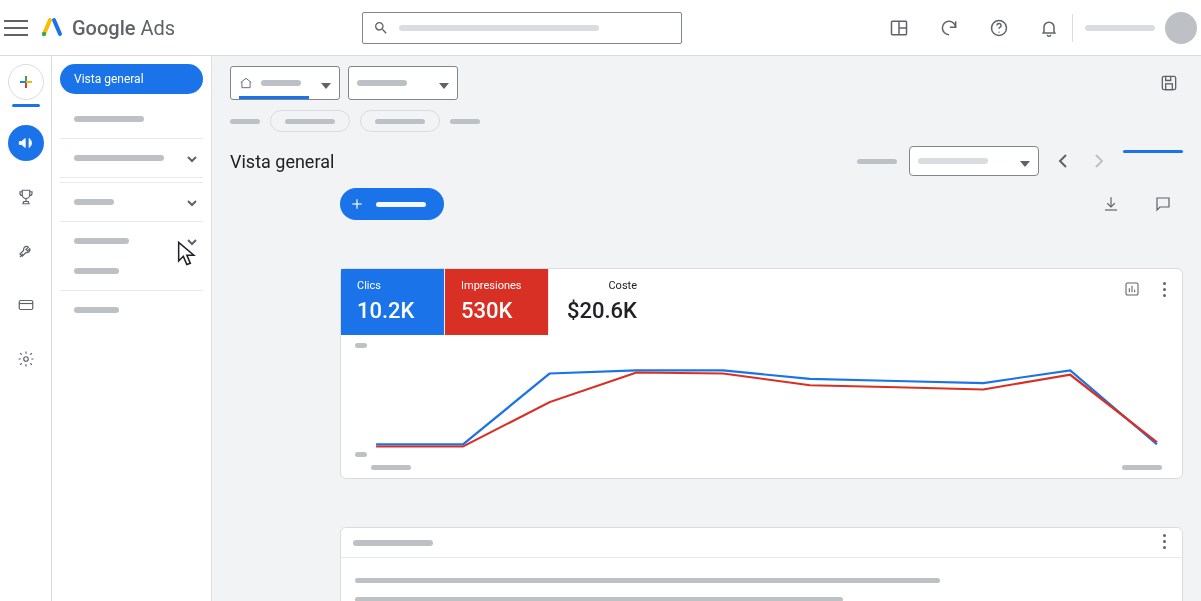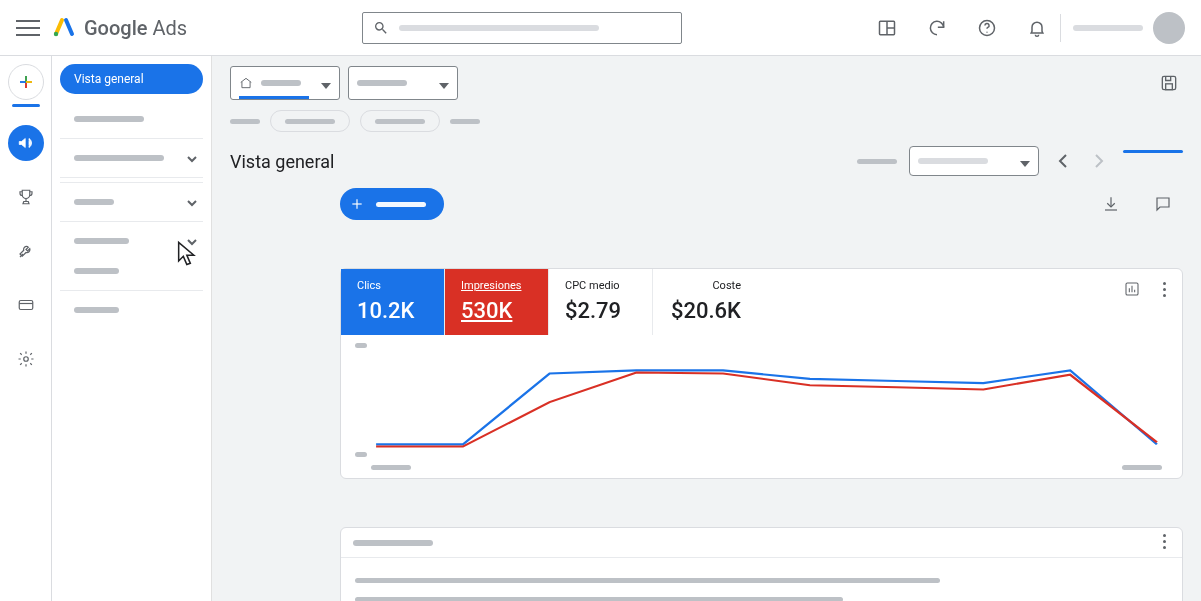--- a/index.html
+++ b/index.html
@@ -1,19 +1,19 @@
 <!DOCTYPE html>
 <html><head>
 <meta charset="utf-8">
 <style>
   * { box-sizing: border-box; margin: 0; padding: 0; }
   body { font-family: "Google Sans", Roboto, Arial, sans-serif; background: #f1f3f4; width: 1201px; height: 601px; overflow: hidden; color: #202124; }
   
   
-  .header { height: 56px; background: #fff; display: flex; align-items: center; padding: 0 16px; border-bottom: 1px solid #dadce0; gap: 12px; }
+  .header { height: 56px; background: #fff; display: flex; align-items: center; padding: 0 4px; border-bottom: 1px solid #dadce0; gap: 12px; }
   .hamburger { width: 24px; height: 24px; display: flex; flex-direction: column; justify-content: center; gap: 5px; cursor: pointer; }
   .hamburger span { height: 2px; background: #5f6368; }
   .logo-area { display: flex; align-items: center; gap: 8px; }
   .logo-icon svg { width: 24px; height: 24px; }
   .logo-text { font-size: 20px; color: #5f6368; }
   .logo-text b { color: #5f6368; font-weight: 500; }
   .search-wrap { flex: 1; display: flex; justify-content: center; }
   .search-box { width: 320px; height: 32px; border: 1px solid #80868b; background: #fff; display: flex; align-items: center; padding: 0 10px; gap: 10px; border-radius: 2px; }
   .search-box svg { width: 16px; height: 16px; fill: #5f6368; }
   .search-ph { width: 200px; height: 6px; background: #dadce0; border-radius: 3px; }
@@ -80,21 +80,21 @@
   .sub-row-right { margin-left:auto; display:flex; gap: 32px; padding-right:10px;}
   .tiny-icon { width:20px; height:20px; cursor:pointer; display:flex; align-items:center; justify-content:center;}
   .tiny-icon svg { width:18px; height:18px; stroke:#5f6368; fill:none; stroke-width:1.6;}
 
   
   .card { background:#fff; border:1px solid #dadce0; border-radius:6px; margin-left: 110px; margin-bottom: 12px; position:relative;margin-top:48px;}
   .metrics-row { display:flex; }
   .metric { padding: 10px 16px 12px 16px; border-right: 1px solid #e8eaed; min-width: 104px;}
   .metric:last-of-type { border-right: none; text-align: right;}
   .metric.blue { background:#1a73e8; color:#fff;}
-  .metric.red { background:#d93025; color:#fff;text-decoration:underline;}
+  .metric.red { background:#d93025; color:#fff;}
   .metric-label { font-size: 11px; margin-bottom: 6px;}
   .metric-value { font-size: 22px; font-weight: 500;}
   .card-icons { position:absolute; right:10px; top:10px; display:flex; gap:14px;}
   .card-icons .tiny-icon svg { width:16px; height:16px;}
   .more-dots { display:flex; flex-direction:column; gap:3px; align-items:center; justify-content:center; width:16px; cursor:pointer;}
   .more-dots span { width:3px; height:3px; background:#5f6368; border-radius:50%;}
   .chart-area { height: 130px; padding: 8px 20px 8px 30px; position:relative;}
   .grid-tick { position:absolute; left:14px; height:5px; width:12px; background:#bdc1c6; border-radius:3px;}
   .chart-svg { width:100%; height:100%;}
   .x-labels { display:flex; justify-content:space-between; padding: 0 20px 8px 30px;}
@@ -366,24 +366,20 @@
       <div class="metrics-row">
         <div class="metric blue">
           <div class="metric-label">Clics</div>
           <div class="metric-value">10.2K</div>
         </div>
         <div class="metric red">
           <div class="metric-label">Impresiones</div>
           <div class="metric-value">530K</div>
         </div>
         <div class="metric">
-          <div class="metric-label">CPC medio</div>
-          <div class="metric-value">$2.79</div>
-        </div>
-        <div class="metric">
           <div class="metric-label">Coste</div>
           <div class="metric-value">$20.6K</div>
         </div>
       </div>
       <div class="chart-area">
         <div class="grid-tick" style="top:8px;"></div>
         <div class="grid-tick" style="bottom:8px;"></div>
         <svg class="chart-svg" id="chart-svg" viewBox="0 0 620 110" preserveAspectRatio="none">
             <path d="M4 97.84 L72 97.84 L140 29.5 L208 26.439999999999998 L276 26.439999999999998 L344 34.60000000000001 L412 36.64 L480 38.67999999999999 L548 26.439999999999998 L616 97.84 " stroke="#1a73e8" stroke-width="2" fill="none"></path>
             <path d="M4 99.88 L72 99.88 L140 57.04 L208 28.480000000000004 L276 29.5 L344 40.72 L412 42.76 L480 44.800000000000004 L548 30.519999999999996 L616 95.8 " stroke="#d93025" stroke-width="2" fill="none"></path>

